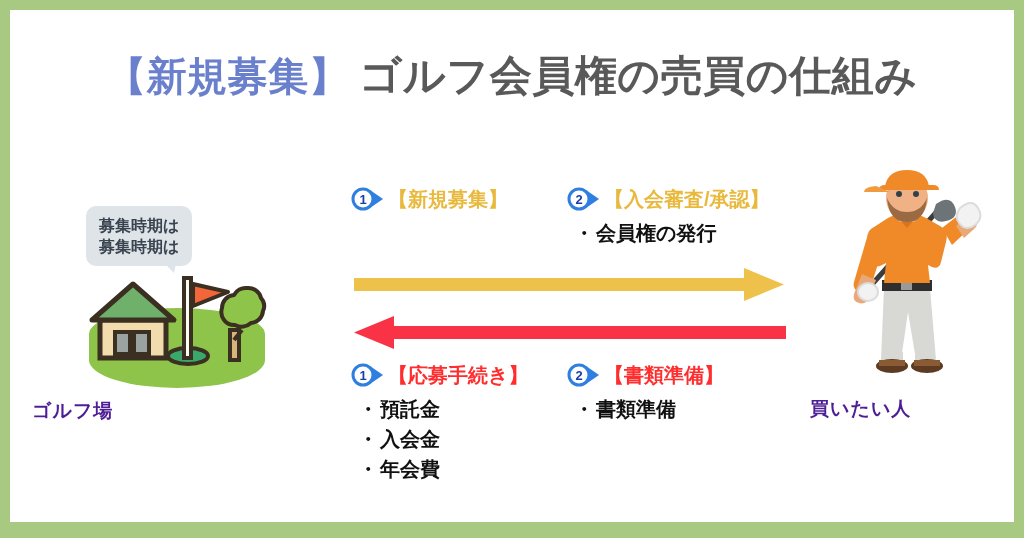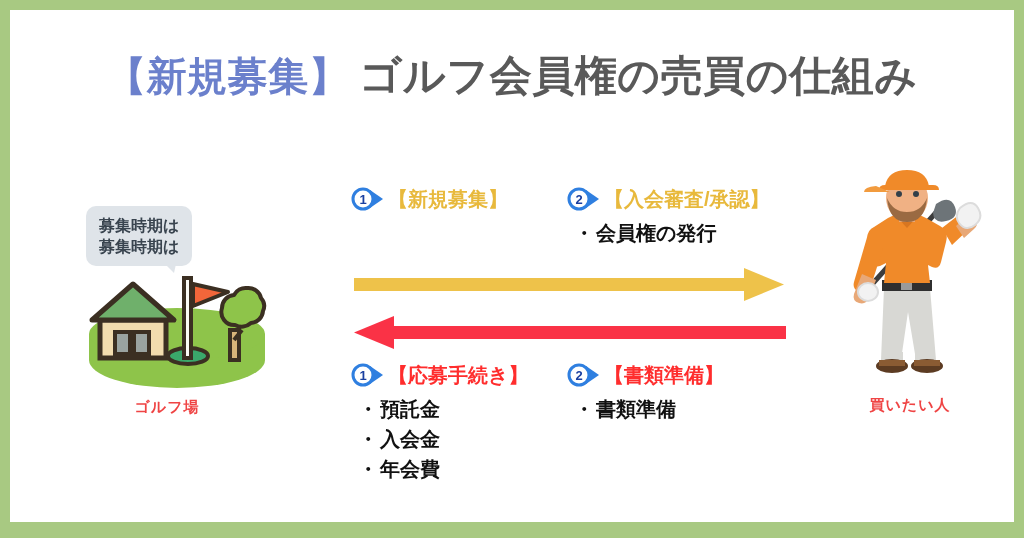--- a/index.html
+++ b/index.html
@@ -87,24 +87,23 @@
     border-top: 9px solid #dfe4e9;
   }
   .course-art {
     position: absolute;
     left: 50px;
     top: 62px;
   }
   .caption {
     position: absolute;
     width: 100%;
-    text-align: center;
-    color: #ef4444;
-    font-weight: bold;
-    font-size: 15px;
+    color: #4c1d95;
+    font-weight: bold;
+    font-size: 19px;
     letter-spacing: 1px;
   }
   .caption-course { left: 0; top: 198px; }
 
   
   .right-block {
     position: absolute;
     left: 800px;
     top: 160px;
     width: 200px;

